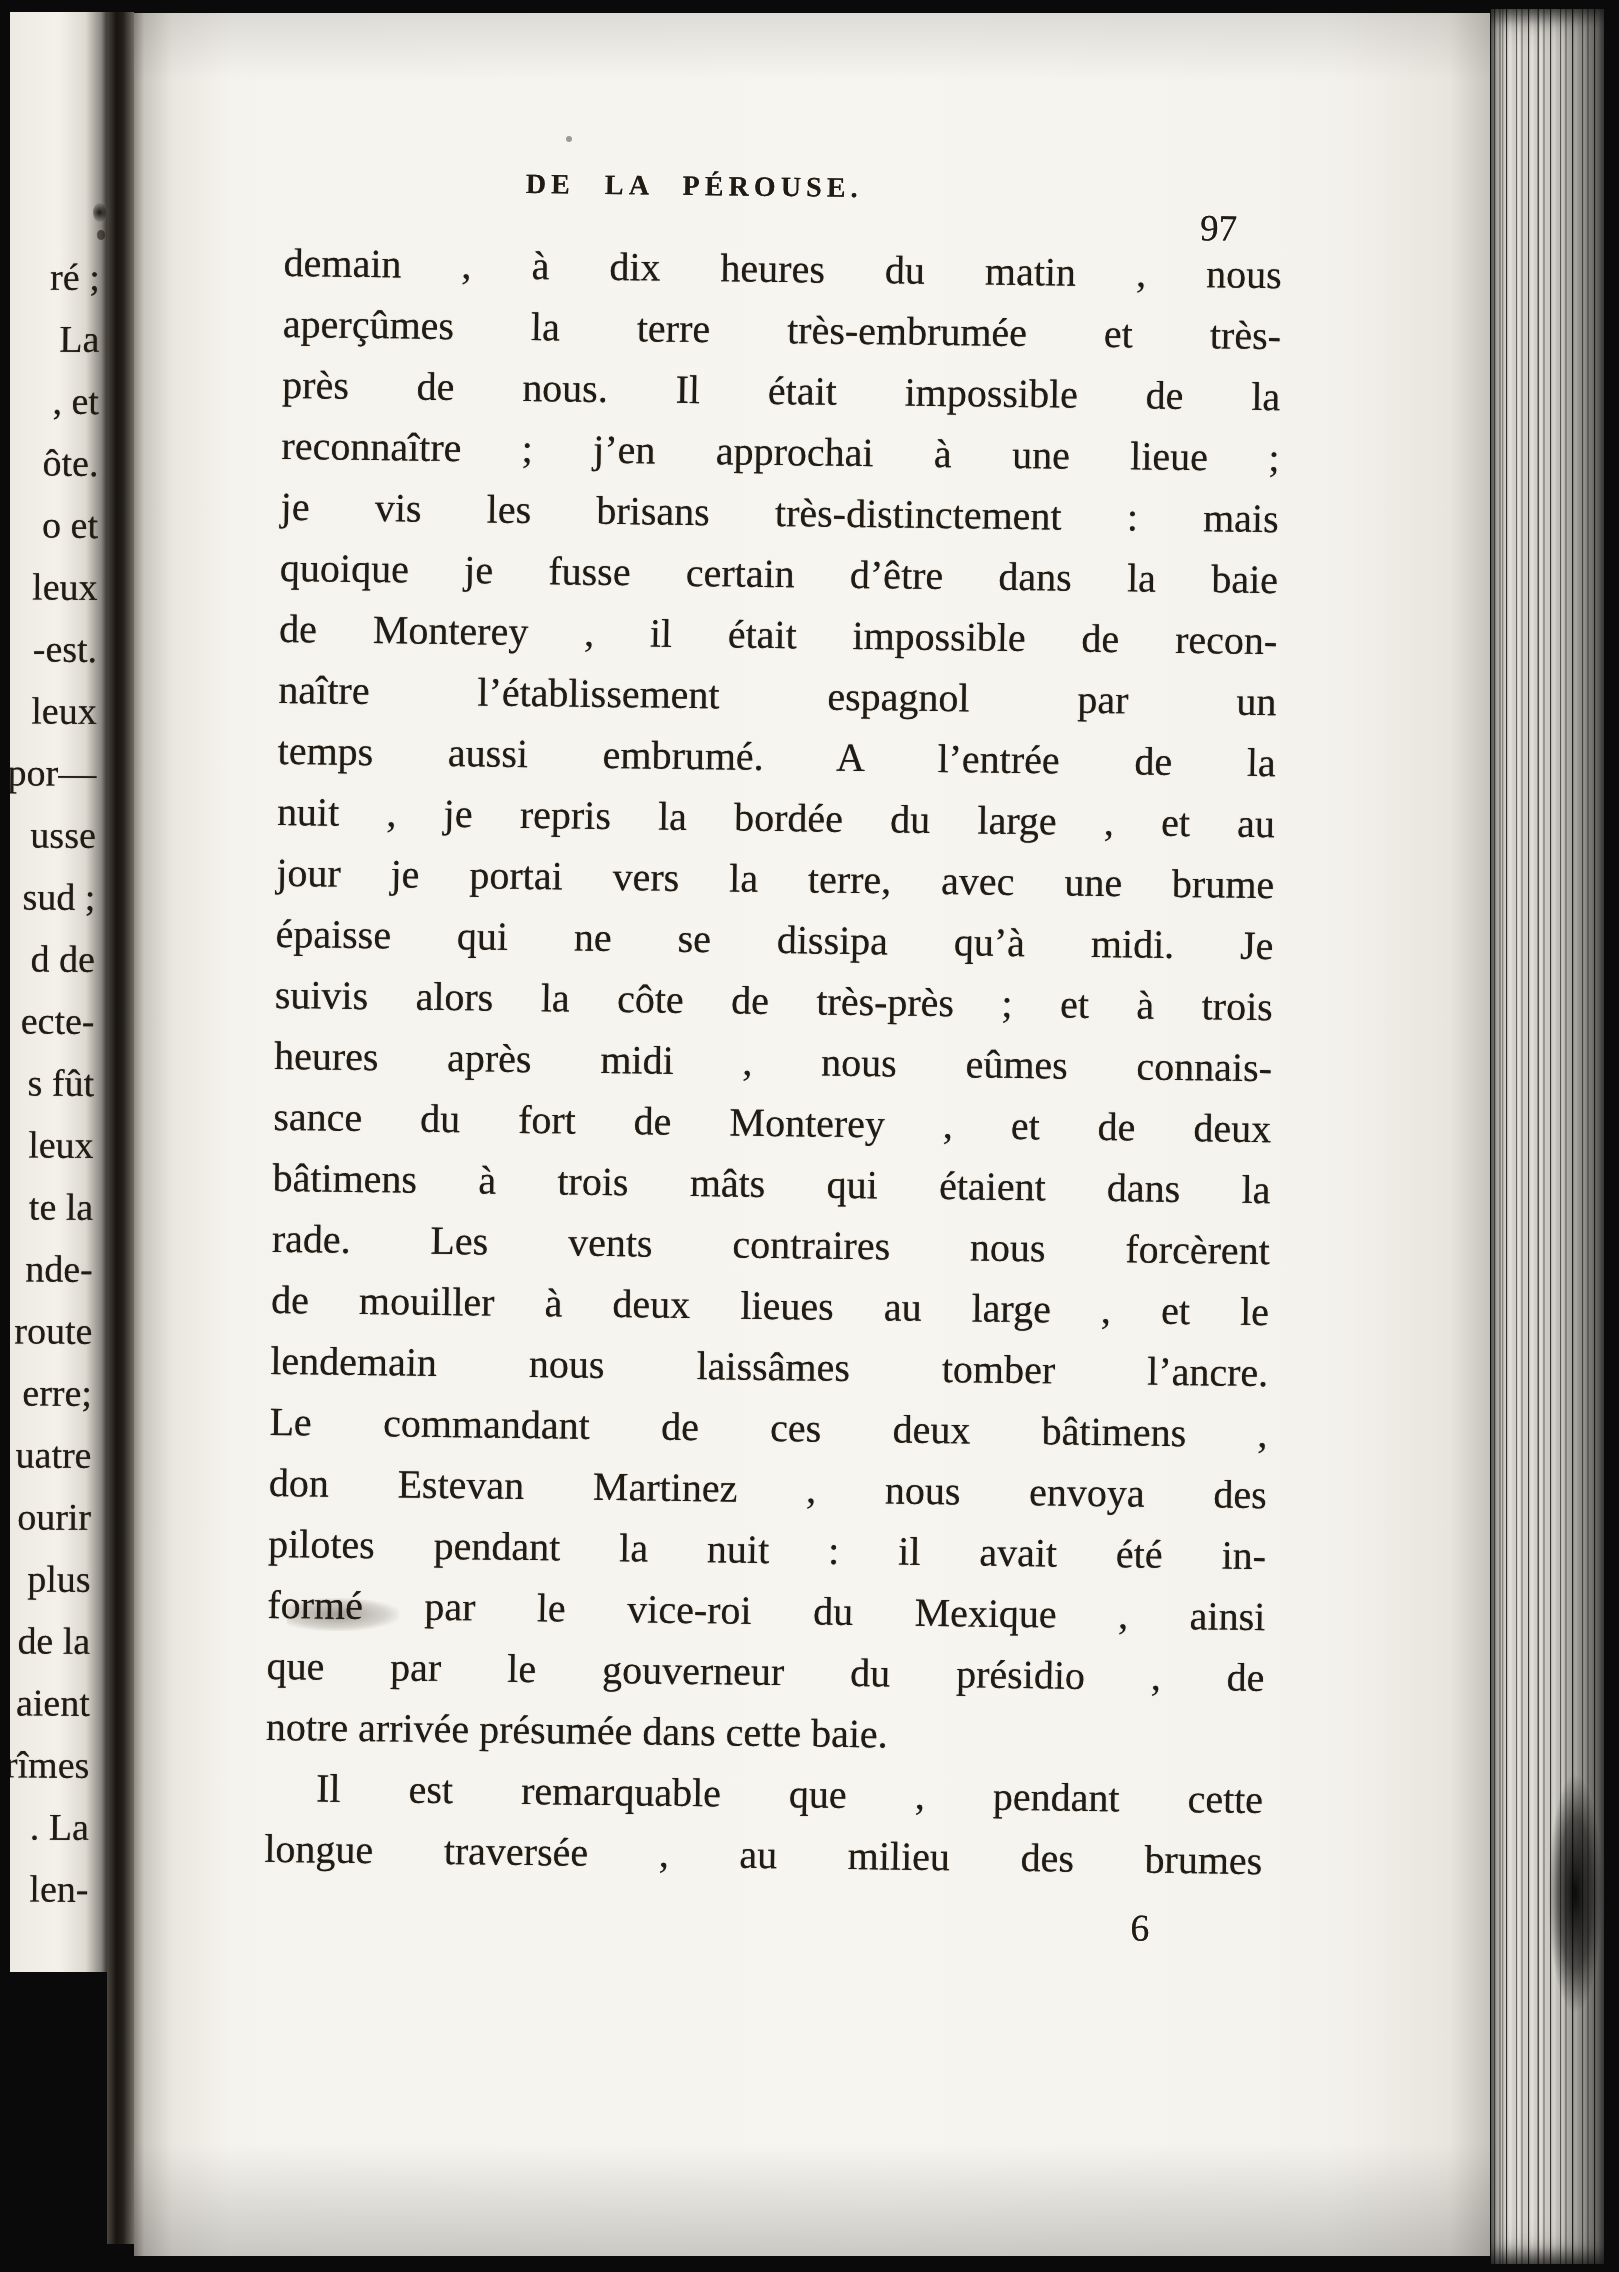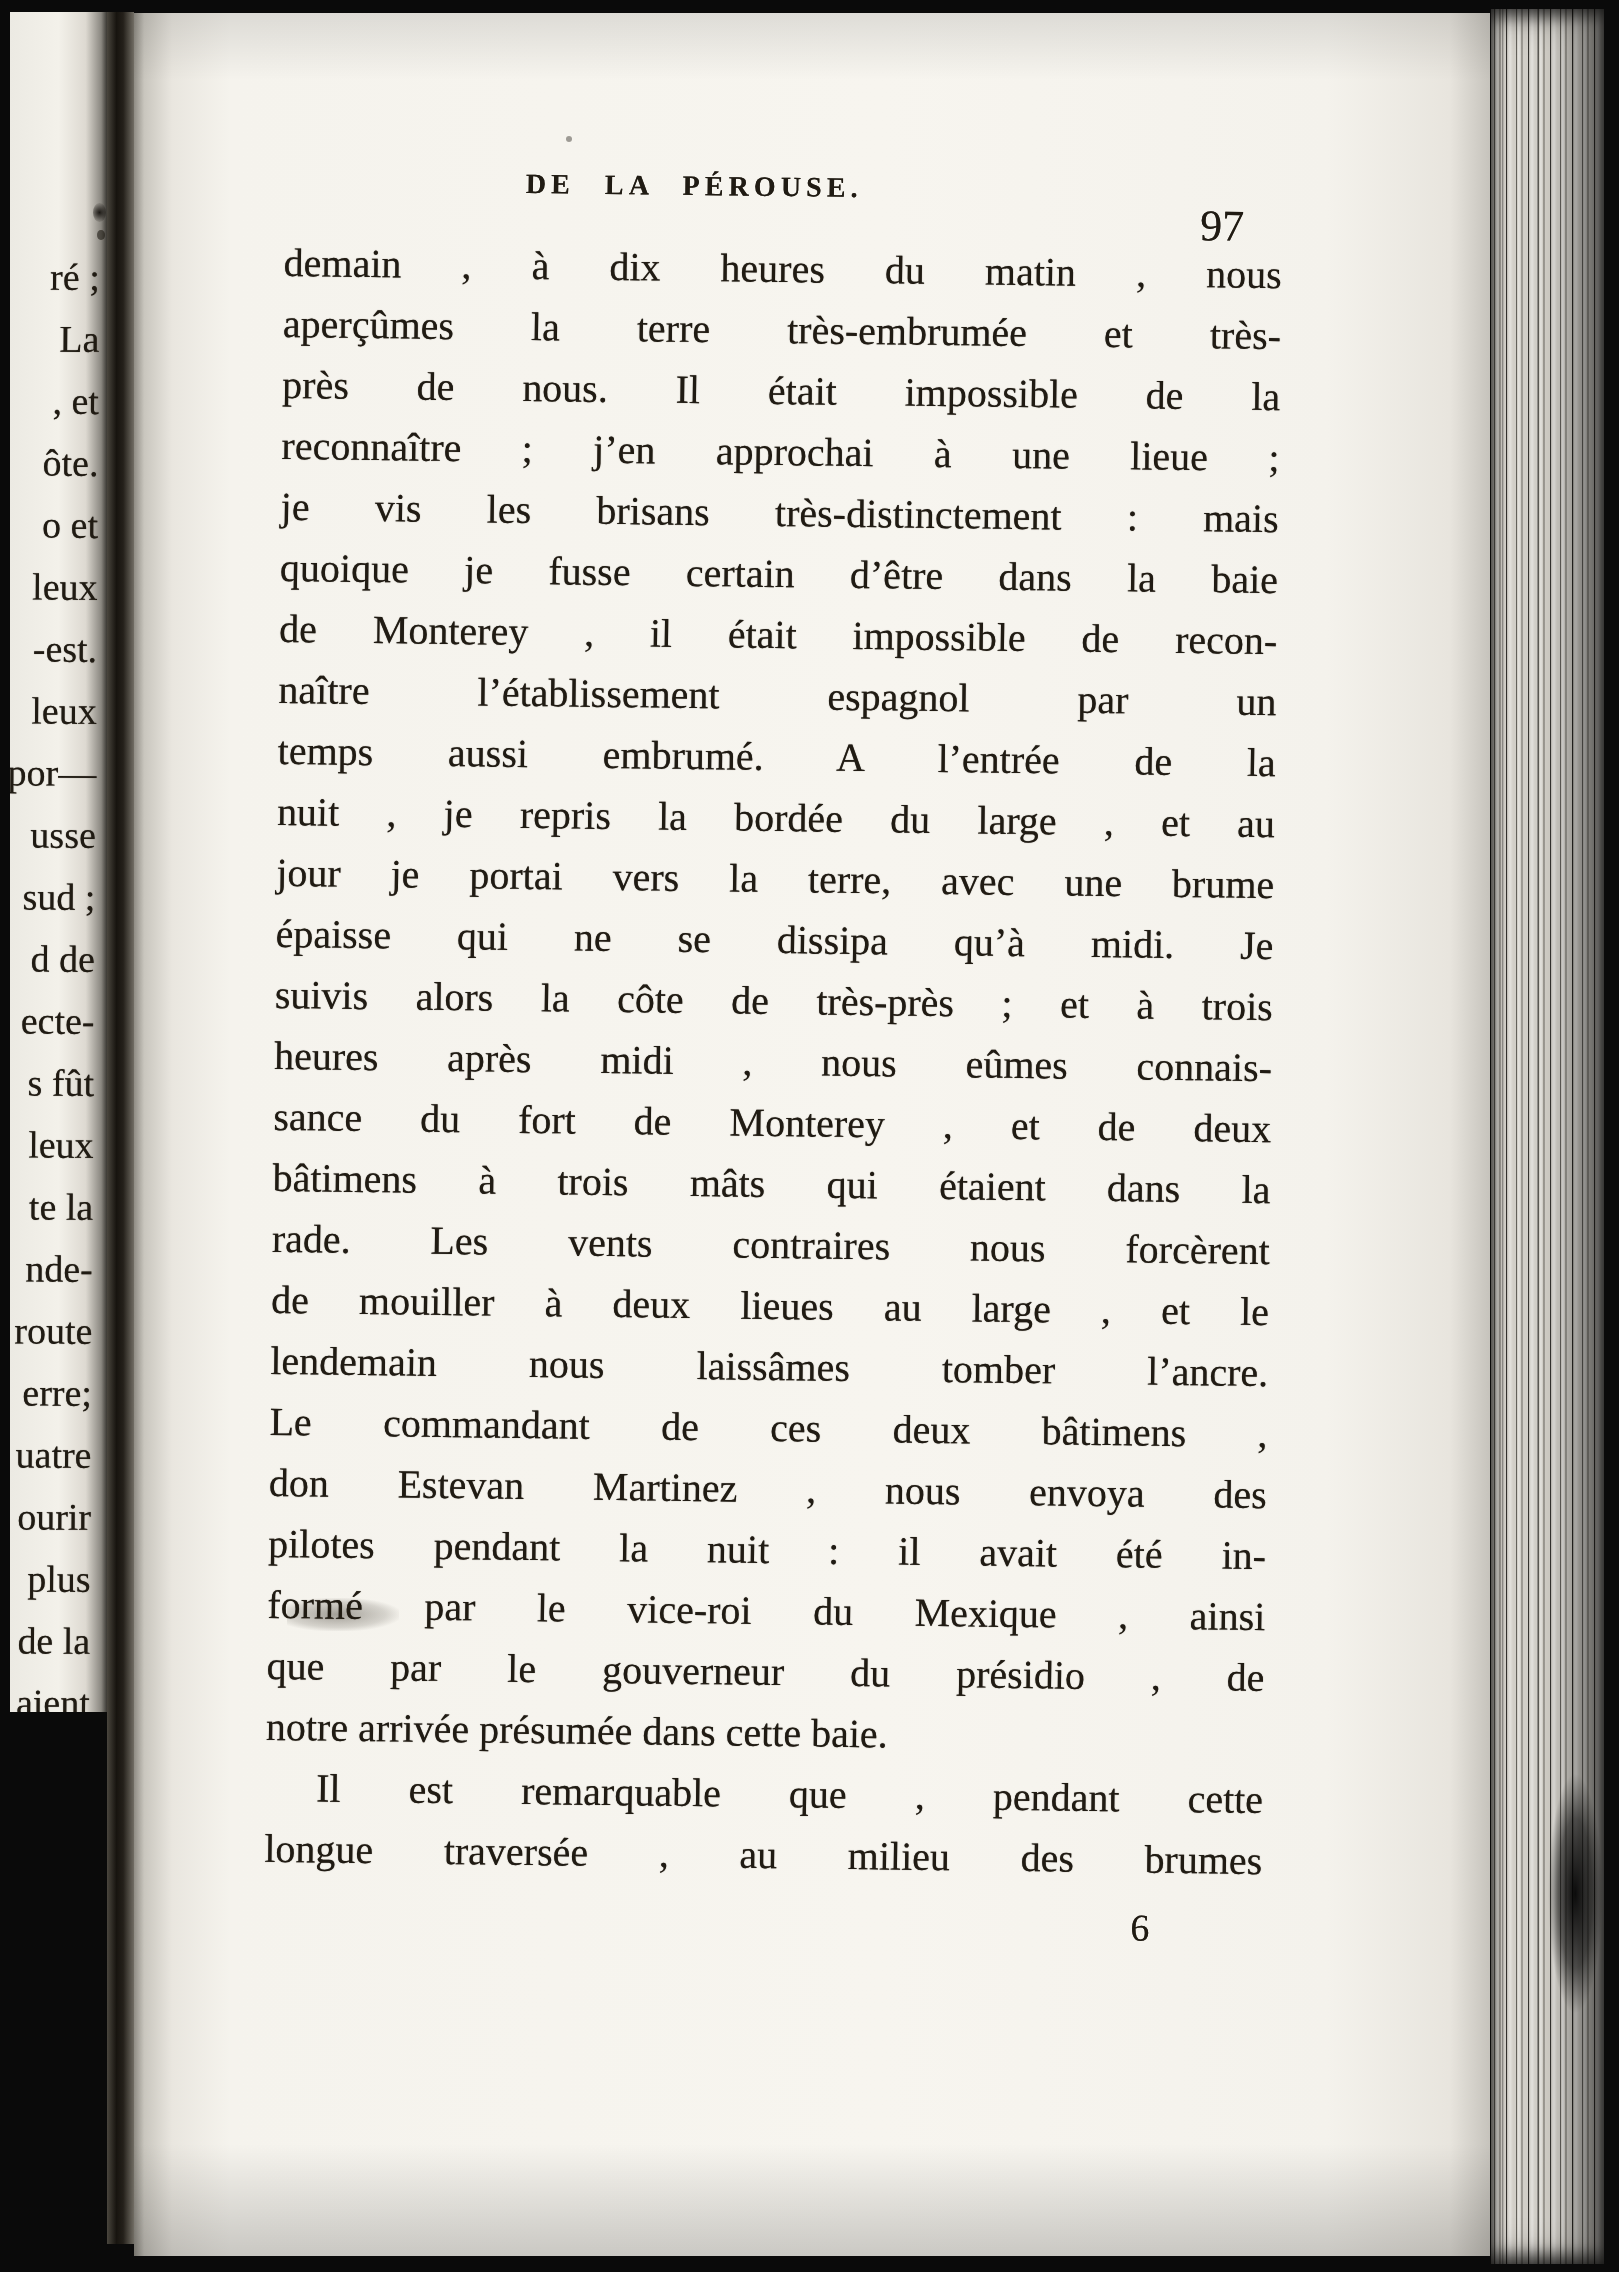--- a/index.html
+++ b/index.html
@@ -10,21 +10,21 @@
   html,body{margin:0;padding:0;background:#000;}
   .scan{
     position:relative;width:1620px;height:2273px;overflow:hidden;
     background:var(--bg);
     font-family:"Liberation Serif", serif;
     color:var(--ink);
   }
 
   
   .left-page{
-    position:absolute;left:10.2px;top:11.5px;width:97px;height:1700px;overflow:hidden;
+    position:absolute;left:10.2px;top:11.5px;width:97px;height:1960px;overflow:hidden;
     background:linear-gradient(90deg,#eceae3 0%,#f3f1ea 50%,#ddd9d1 78%,#8a8780 94%,#3a3833 100%);
   }
   .left-frags{
     position:absolute;left:-171px;top:234px;width:261px;text-align:right;padding-right:3.8px;
     transform:rotate(0.4deg);transform-origin:100% 0;
   }
   .frag-line{
     height:62px;line-height:62px;font-size:38px;white-space:pre;
     text-shadow:0 0 0.8px rgba(30,24,15,0.7);
   }
@@ -47,21 +47,21 @@
   .page-content{
     position:absolute;left:285px;top:160px;width:998px;height:1887px;
     transform:rotate(0.7deg);transform-origin:0 0;
   }
   .running-head{
     position:absolute;left:0;top:5.1px;width:819px;text-align:center;
     font-size:28px;font-weight:bold;letter-spacing:5.1px;word-spacing:18px;
     text-shadow:0 0 0.6px rgba(30,24,15,0.8);
   }
   .folio{
-    position:absolute;left:916px;top:29px;font-size:44px;
+    position:absolute;left:916px;top:35px;font-size:37px;
     text-shadow:0 0 0.6px rgba(30,24,15,0.8);
   }
   .text-body{position:absolute;left:0;top:72px;width:998px;}
   .text-line{
     height:61px;line-height:61px;font-size:40px;
     text-align:justify;text-align-last:justify;
     text-shadow:0 0 0.8px rgba(28,22,14,0.75);
   }
   .text-line.last{text-align-last:left;}
   .text-line.indent{text-indent:51px;}

